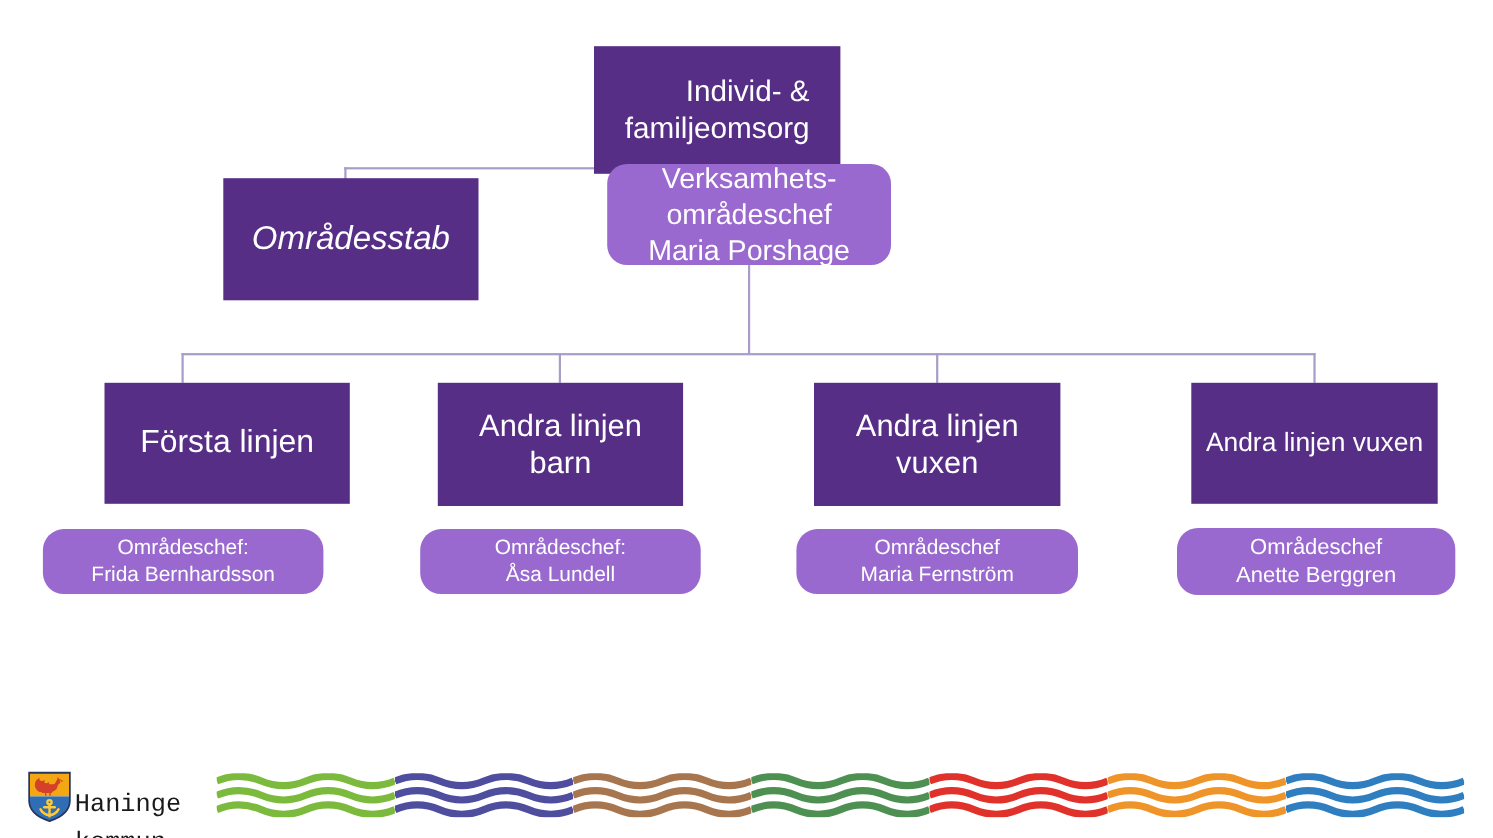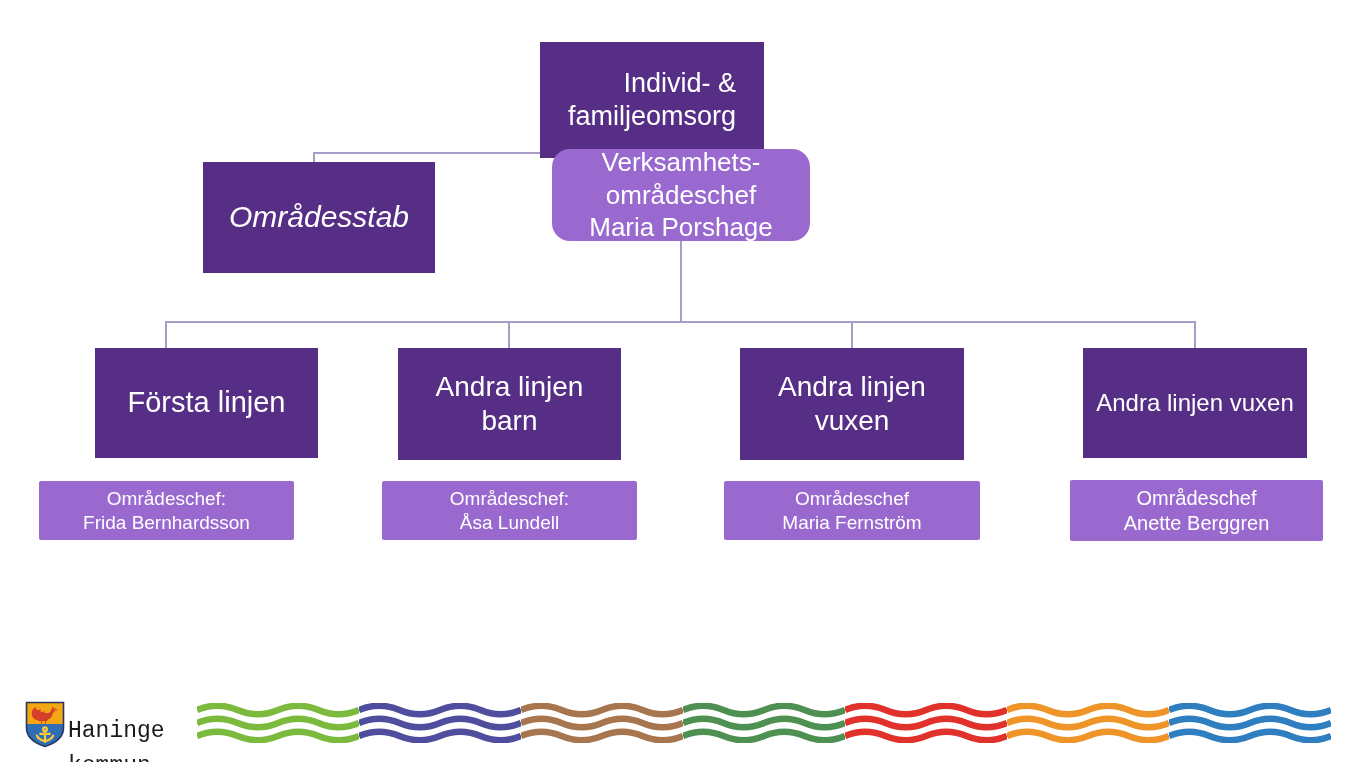--- a/index.html
+++ b/index.html
@@ -23,21 +23,21 @@
     text-align:center;
     line-height:1.22;
   }
   .box .box-title{white-space:pre-line;}
   .box .box-subtitle{white-space:pre-line;font-size:14px;line-height:1.15;}
 
   .badge{
     position:absolute;
     background:var(--box-light);
     color:var(--box-text);
-    border-radius:2px;
+    border-radius:19px;
     display:flex;align-items:center;justify-content:center;
     text-align:center;
     white-space:pre-line;
     line-height:1.25;
   }
 
   .line{position:absolute;background:var(--connector);}
 
   .footer-logo-text{
     position:absolute;left:68px;top:699px;

